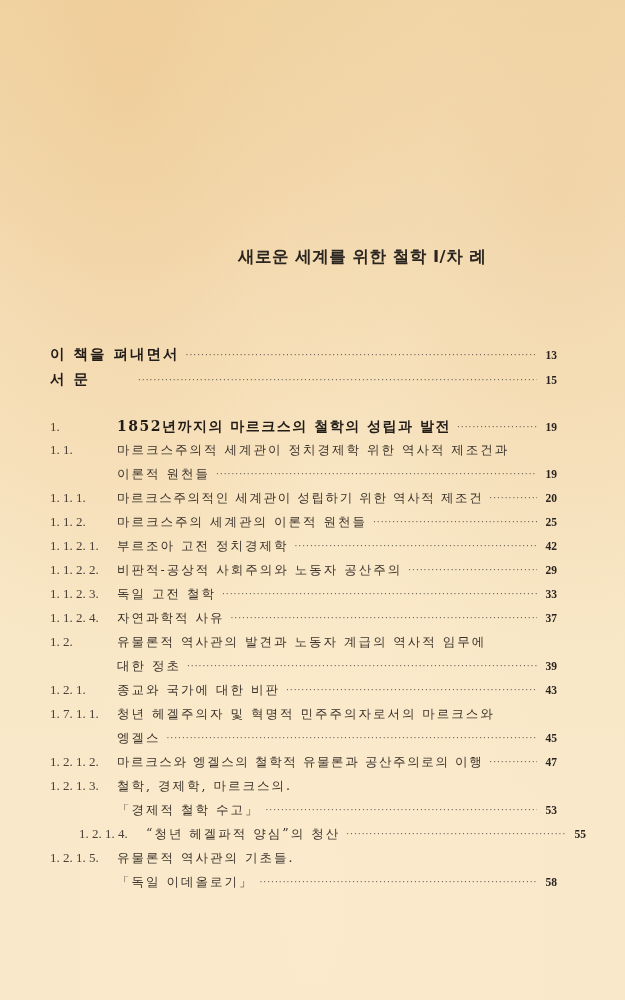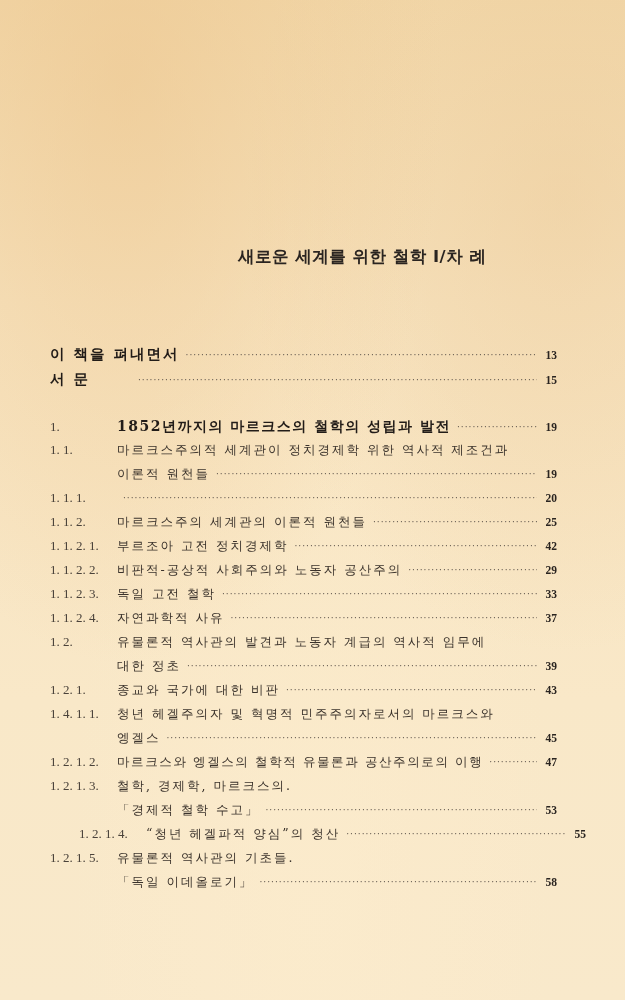--- a/index.html
+++ b/index.html
@@ -136,20 +136,21 @@
       <span class="label">마르크스주의적 세계관이 정치경제학 위한 역사적 제조건과</span>
     </div>
     <div class="row cont" style="top:466px; width:440px;">
       <span class="label">이론적 원천들</span>
       <span class="dots"></span>
       <span class="page-no">19</span>
     </div>
 
     <div class="row" style="top:490px;">
       <span class="num" style="width:67px;">1. 1. 1.</span>
+      <span class="label" style="letter-spacing:1.6px;">마르크스주의적인 세계관이 성립하기 위한 역사적 제조건</span>
       <span class="dots"></span>
       <span class="page-no">20</span>
     </div>
 
     <div class="row" style="top:514px;">
       <span class="num" style="width:67px;">1. 1. 2.</span>
       <span class="label">마르크스주의 세계관의 이론적 원천들</span>
       <span class="dots"></span>
       <span class="page-no">25</span>
     </div>
@@ -193,21 +194,21 @@
     </div>
 
     <div class="row" style="top:682px;">
       <span class="num" style="width:67px;">1. 2. 1.</span>
       <span class="label">종교와 국가에 대한 비판</span>
       <span class="dots"></span>
       <span class="page-no">43</span>
     </div>
 
     <div class="row" style="top:706px;">
-      <span class="num" style="width:67px;">1. 4. 1. 1.</span>
+      <span class="num" style="width:67px;">1. 7. 1. 1.</span>
       <span class="label">청년 헤겔주의자 및 혁명적 민주주의자로서의 마르크스와</span>
     </div>
     <div class="row cont" style="top:730px; width:440px;">
       <span class="label">엥겔스</span>
       <span class="dots"></span>
       <span class="page-no">45</span>
     </div>
 
     <div class="row" style="top:754px;">
       <span class="num" style="width:67px;">1. 2. 1. 2.</span>

